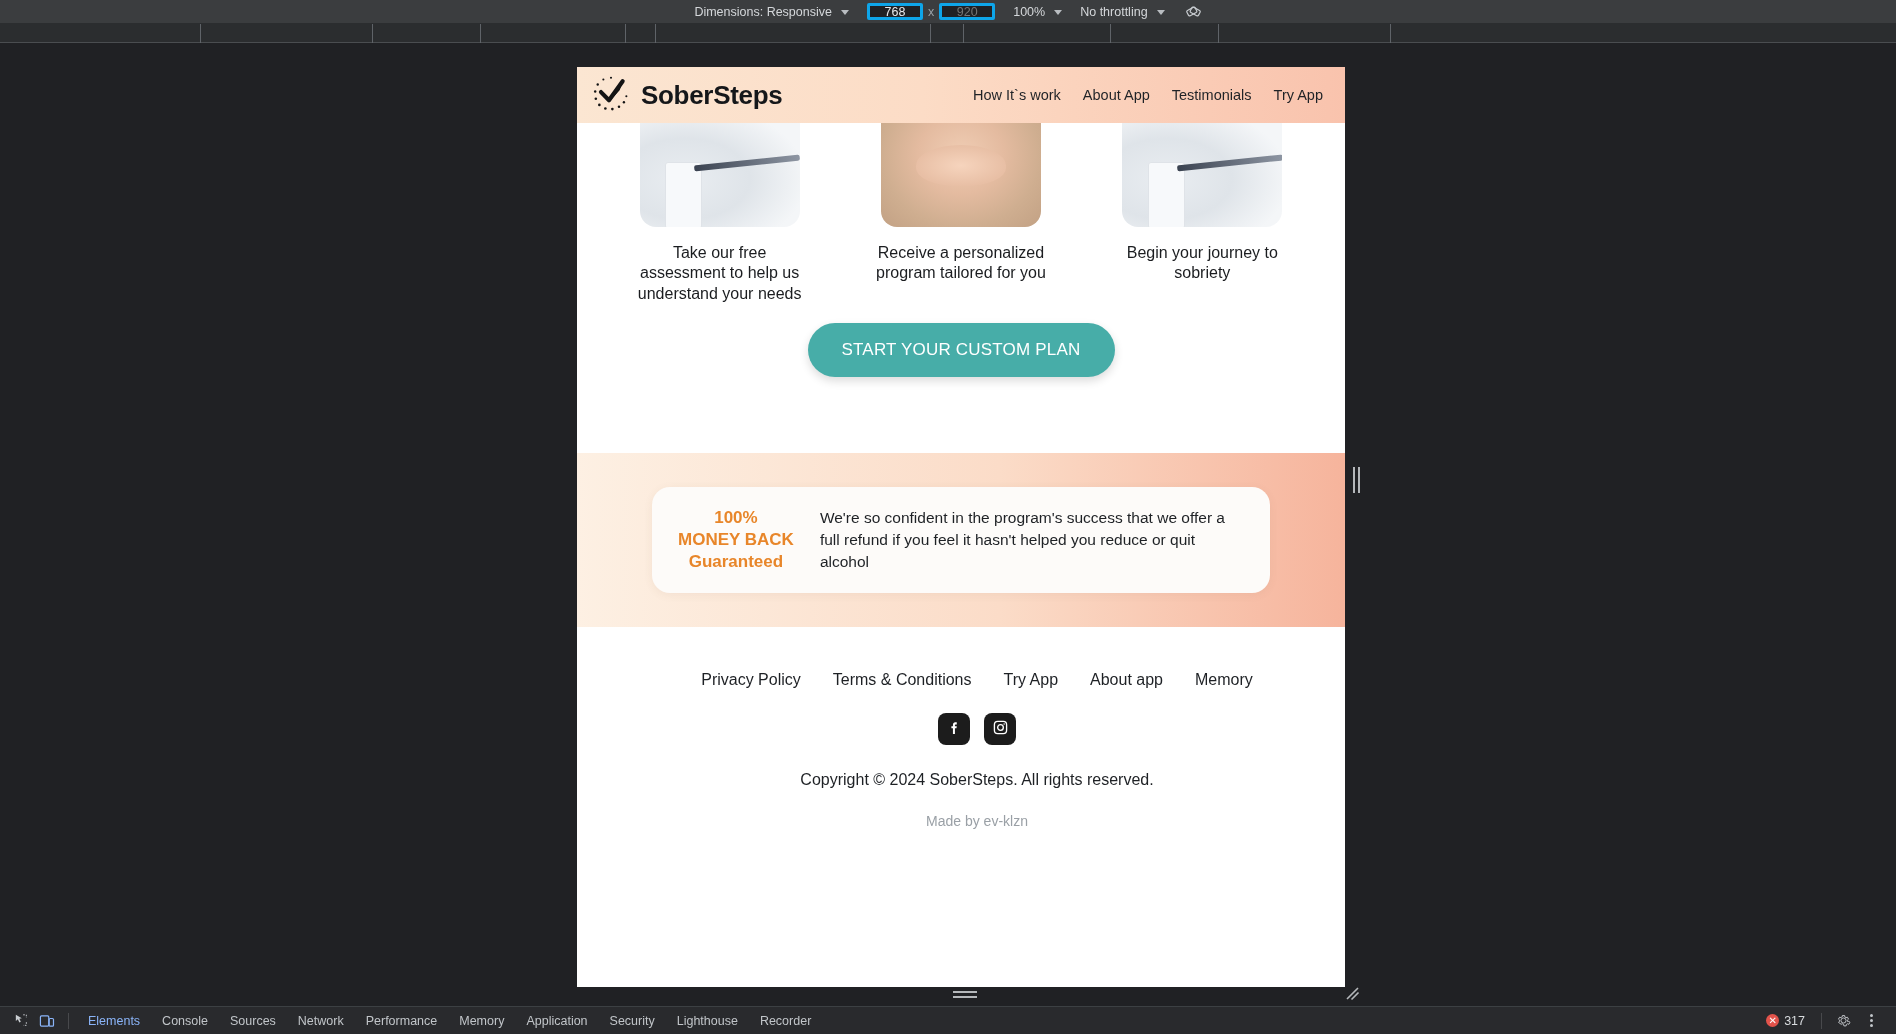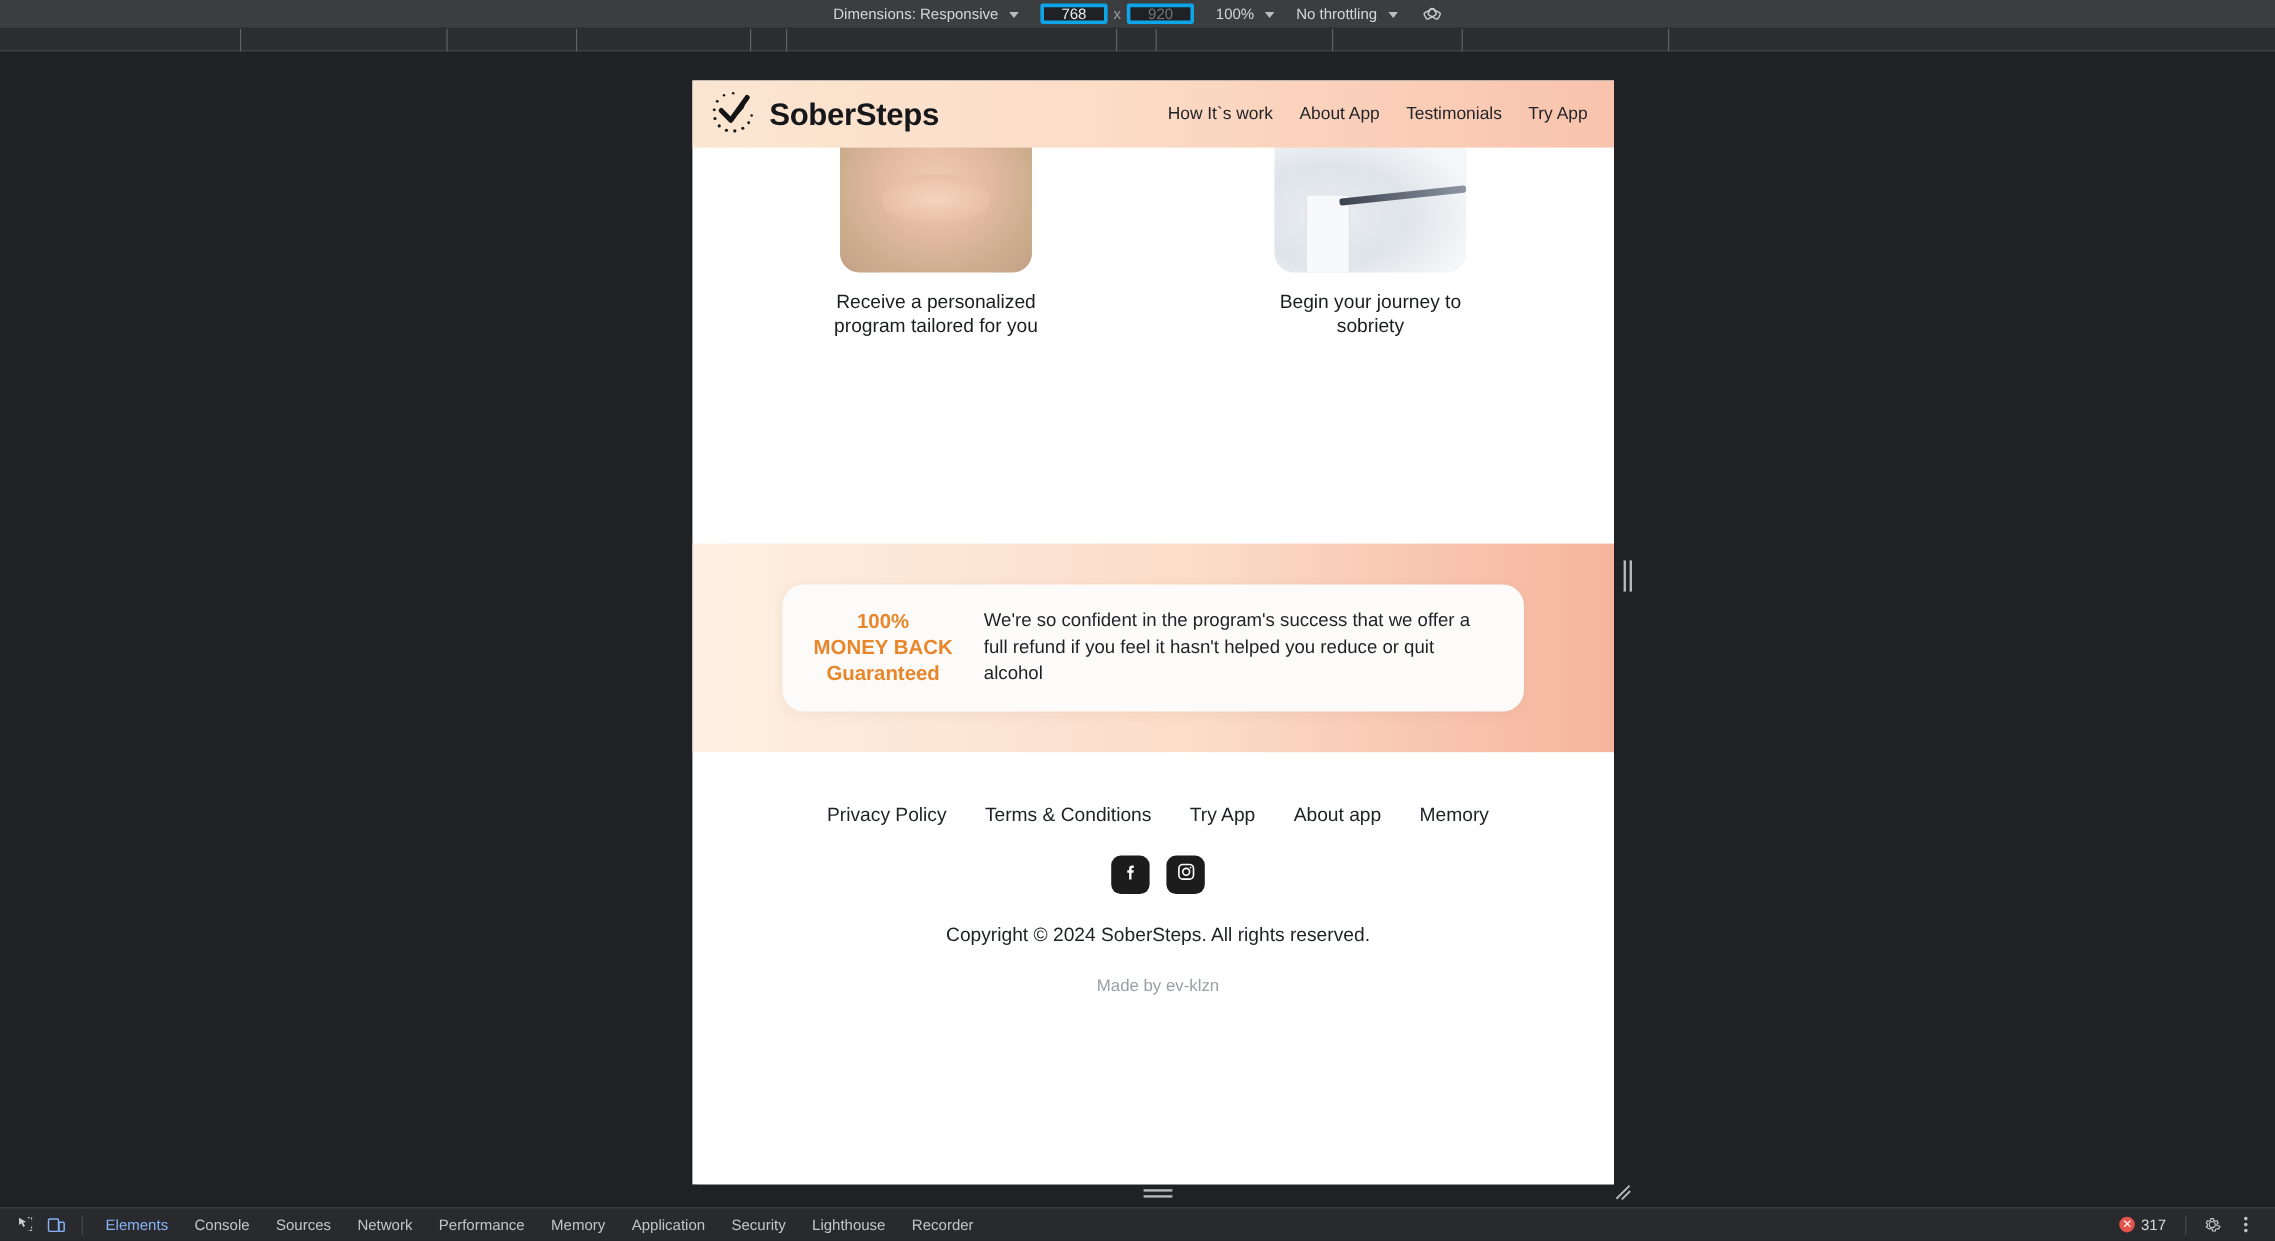--- a/index.html
+++ b/index.html
@@ -202,21 +202,21 @@
     flex-shrink: 0;
   }
   #guarantee-copy {
     font-size: 15.5px;
     line-height: 1.42;
     color: #1e2125;
   }
 
   
   #site-footer {
-    position: absolute; top: 560px; left: 4px;
+    position: absolute; top: 560px; left: 16px;
     width: 768px; height: 360px;
     background: #ffffff;
     padding-top: 44px;
   }
   #footer-links {
     display: flex; justify-content: center; gap: 32px;
   }
   #footer-links a {
     color: #1e2125; font-size: 16px; text-decoration: none;
   }
@@ -399,29 +399,36 @@
       <nav id="main-nav">
         <a>How It`s work</a>
         <a>About App</a>
         <a>Testimonials</a>
         <a>Try App</a>
       </nav>
     </div>
 
     <div id="steps-row">
       <div class="step-col">
+        <div class="step-img laptop"></div>
+        <div class="step-text">Take our free assessment to help us understand your needs</div>
+      </div>
+      <div class="step-col">
         <div class="step-img hands"></div>
         <div class="step-text">Receive a personalized program tailored for you</div>
       </div>
       <div class="step-col">
         <div class="step-img laptop"></div>
         <div class="step-text">Begin your journey to sobriety</div>
       </div>
     </div>
 
+    <div id="cta-wrap">
+      <button id="cta-button">START YOUR CUSTOM PLAN</button>
+    </div>
 
     <div id="guarantee-band">
       <div id="guarantee-card">
         <div id="guarantee-badge">
           <div>100%</div>
           <div>MONEY BACK</div>
           <div>Guaranteed</div>
         </div>
         <div id="guarantee-copy">We're so confident in the program's success that we offer a full refund if you feel it hasn't helped you reduce or quit alcohol</div>
       </div>

